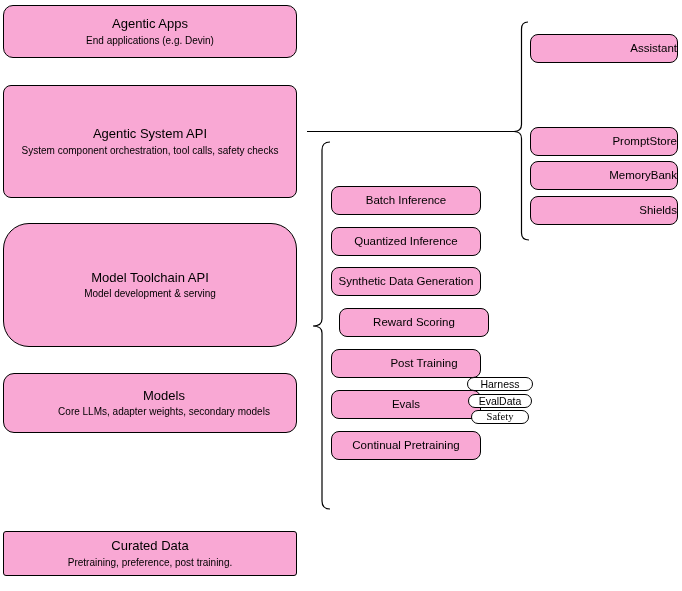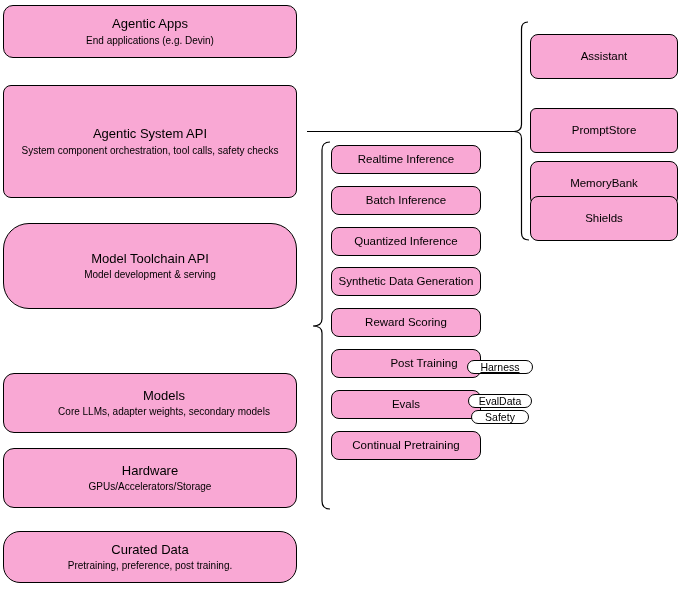--- a/index.html
+++ b/index.html
@@ -39,60 +39,61 @@
   .ltitle { font-size: 13px; line-height: 1.2; white-space: nowrap; }
   .lsub   { font-size: 10px; line-height: 1.2; margin-top: 3px; white-space: nowrap; }
 
   .mid-node {
     left: 331px; width: 150px; height: 29px;
     border-radius: 8px;
     font-size: 11.5px; line-height: 1;
     white-space: nowrap;
   }
   .right-node {
-    left: 530px; width: 148px; height: 45px;
+    left: 530px; width: 148px; height: 29px;
     border-radius: 8px;
     font-size: 11.5px; line-height: 1;
     white-space: nowrap;
+    align-items: flex-end;
   }
   .tag-pill {
     position: absolute;
     box-sizing: border-box;
     border: 1.3px solid #000000;
     border-radius: 8px;
     background: #ffffff;
     display: flex;
     align-items: center;
     justify-content: center;
     font-size: 10.5px; line-height: 1;
     white-space: nowrap;
     z-index: 3;
   }
 
   
   .n-agentic-apps        { top: 5px;   height: 53px;  border-radius: 10px; }
   .n-agentic-system-api  { top: 85px;  height: 113px; border-radius: 8px; }
-  .n-model-toolchain-api { top: 223px; height: 86px; border-radius: 26px; justify-content: center; }
+  .n-model-toolchain-api { top: 223px; height: 124px; border-radius: 26px; justify-content: center; }
   .n-models              { top: 373px; height: 60px;  border-radius: 11px; padding-left: 28px; }
   .n-hardware            { top: 448px; height: 60px;  border-radius: 11px; }
-  .n-curated-data        { top: 531px; height: 52px;  border-radius: 17px; }
+  .n-curated-data        { top: 531px; height: 45px;  border-radius: 3px; }
 
   
   .m0 { top: 145px; } .m1 { top: 186px; } .m2 { top: 227px; }
-  .m3 { top: 267px; } .m4 { top: 308px; } .m5 { top: 349px; padding-left: 36px; }
+  .m3 { top: 267px; } .m4 { top: 308px; margin-left: 8px; } .m5 { top: 349px; padding-left: 36px; }
   .m6 { top: 390px; } .m7 { top: 431px; } .m8 { top: 472px; }
 
   
-  .r0 { top: 34px; } .r1 { top: 76px; } .r2 { top: 108px; border-radius: 6px; }
+  .r0 { top: 34px; } .r1 { top: 76px; } .r2 { top: 127px; }
   .r3 { top: 161px; } .r4 { top: 196px; }
 
   
-  .t0 { left: 467px; top: 360px; width: 66px; height: 14px; text-decoration: underline; }
+  .t0 { left: 467px; top: 377px; width: 66px; height: 14px; }
   .t1 { left: 468px; top: 394px; width: 64px; height: 14px; }
-  .t2 { left: 471px; top: 410px; width: 58px; height: 14px; }
+  .t2 { left: 471px; top: 410px; width: 58px; height: 14px; font-family: Liberation Serif, serif; }
 </style>
 </head>
 <body>
 
 <div id="canvas">
 
   <svg id="connector-layer" viewBox="0 0 682 591" fill="none" stroke="#000000" stroke-width="1.2">
 
     <path d="M 330,142 Q 322,142 322,150 L 322,319 Q 322,326 313,326 Q 322,326 322,333 L 322,501 Q 322,509 330,509"></path>
 
@@ -114,33 +115,26 @@
   <div class="node left-node n-model-toolchain-api">
     <div class="ltitle">Model Toolchain API</div>
     <div class="lsub">Model development &amp; serving</div>
   </div>
 
   <div class="node left-node n-models">
     <div class="ltitle">Models</div>
     <div class="lsub">Core LLMs, adapter weights, secondary models</div>
   </div>
 
-  <div class="node left-node n-hardware">
-    <div class="ltitle">Hardware</div>
-    <div class="lsub">GPUs/Accelerators/Storage</div>
-  </div>
 
   <div class="node left-node n-curated-data">
     <div class="ltitle">Curated Data</div>
     <div class="lsub">Pretraining, preference, post training.</div>
   </div>
 
-  <div class="node mid-node m0">
-    <span>Realtime Inference</span>
-  </div>
   <div class="node mid-node m2">
     <span>Quantized Inference</span>
   </div>
   <div class="node mid-node m1">
     <span>Batch Inference</span>
   </div>
   <div class="node mid-node m3">
     <span>Synthetic Data Generation</span>
   </div>
   <div class="node mid-node m4">

